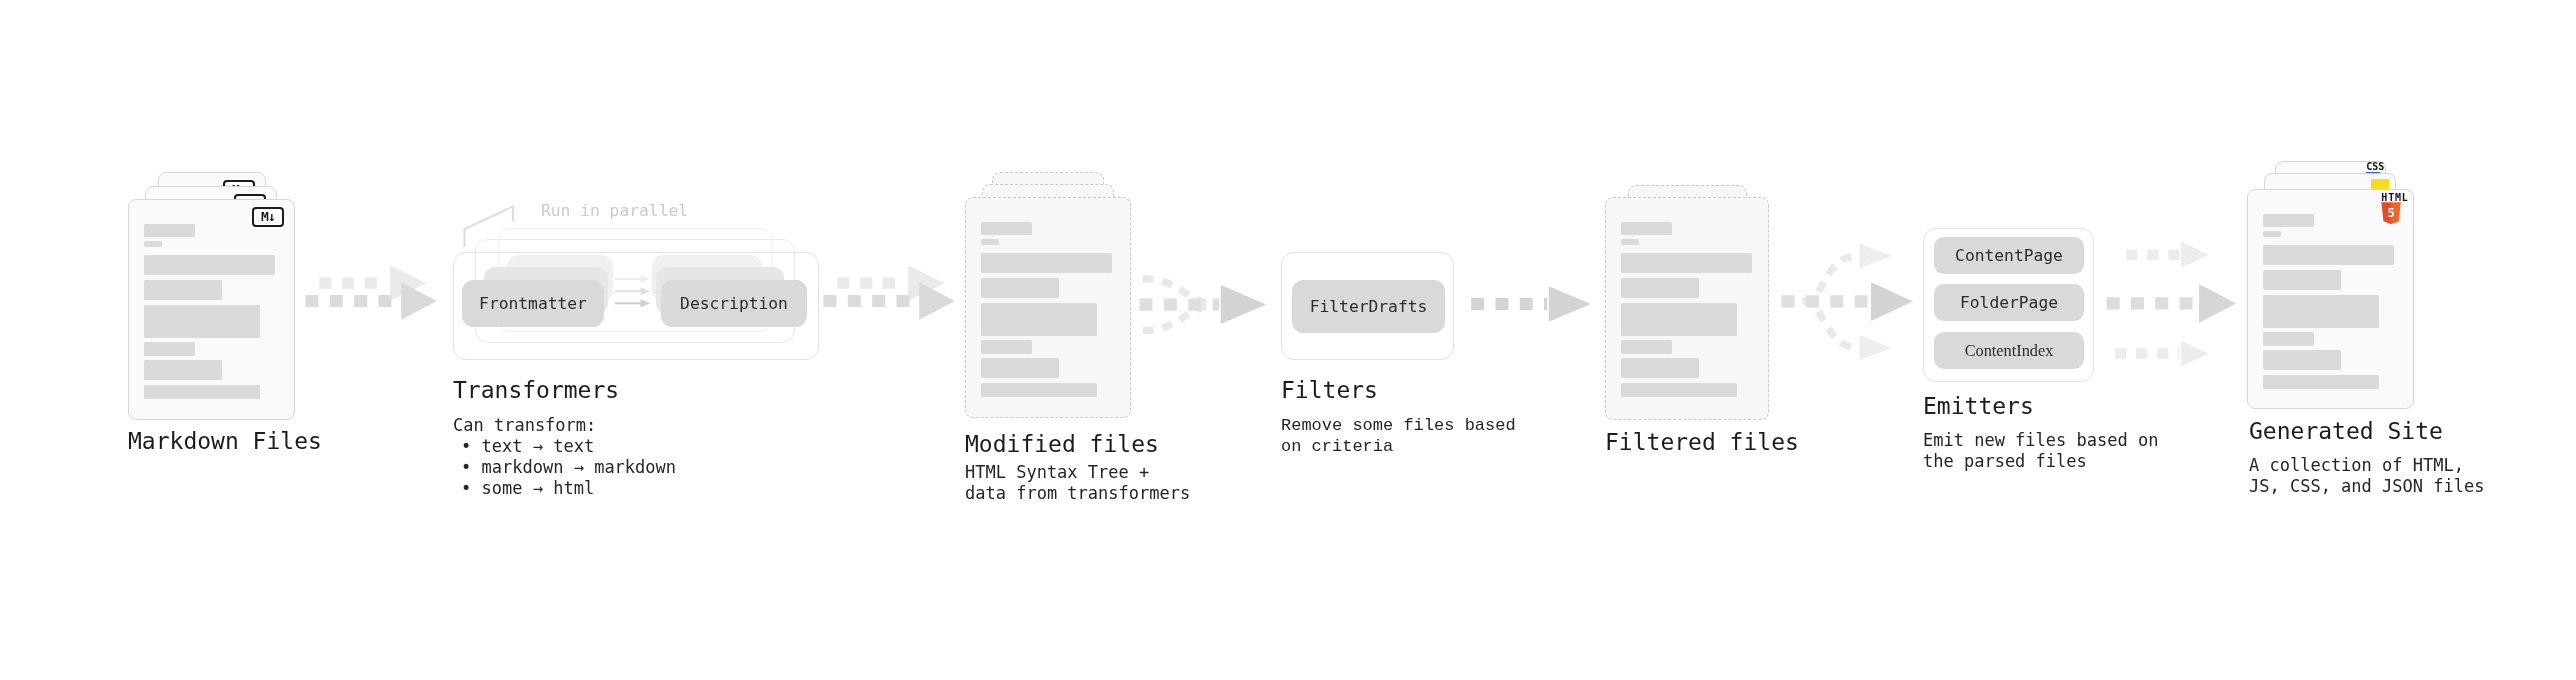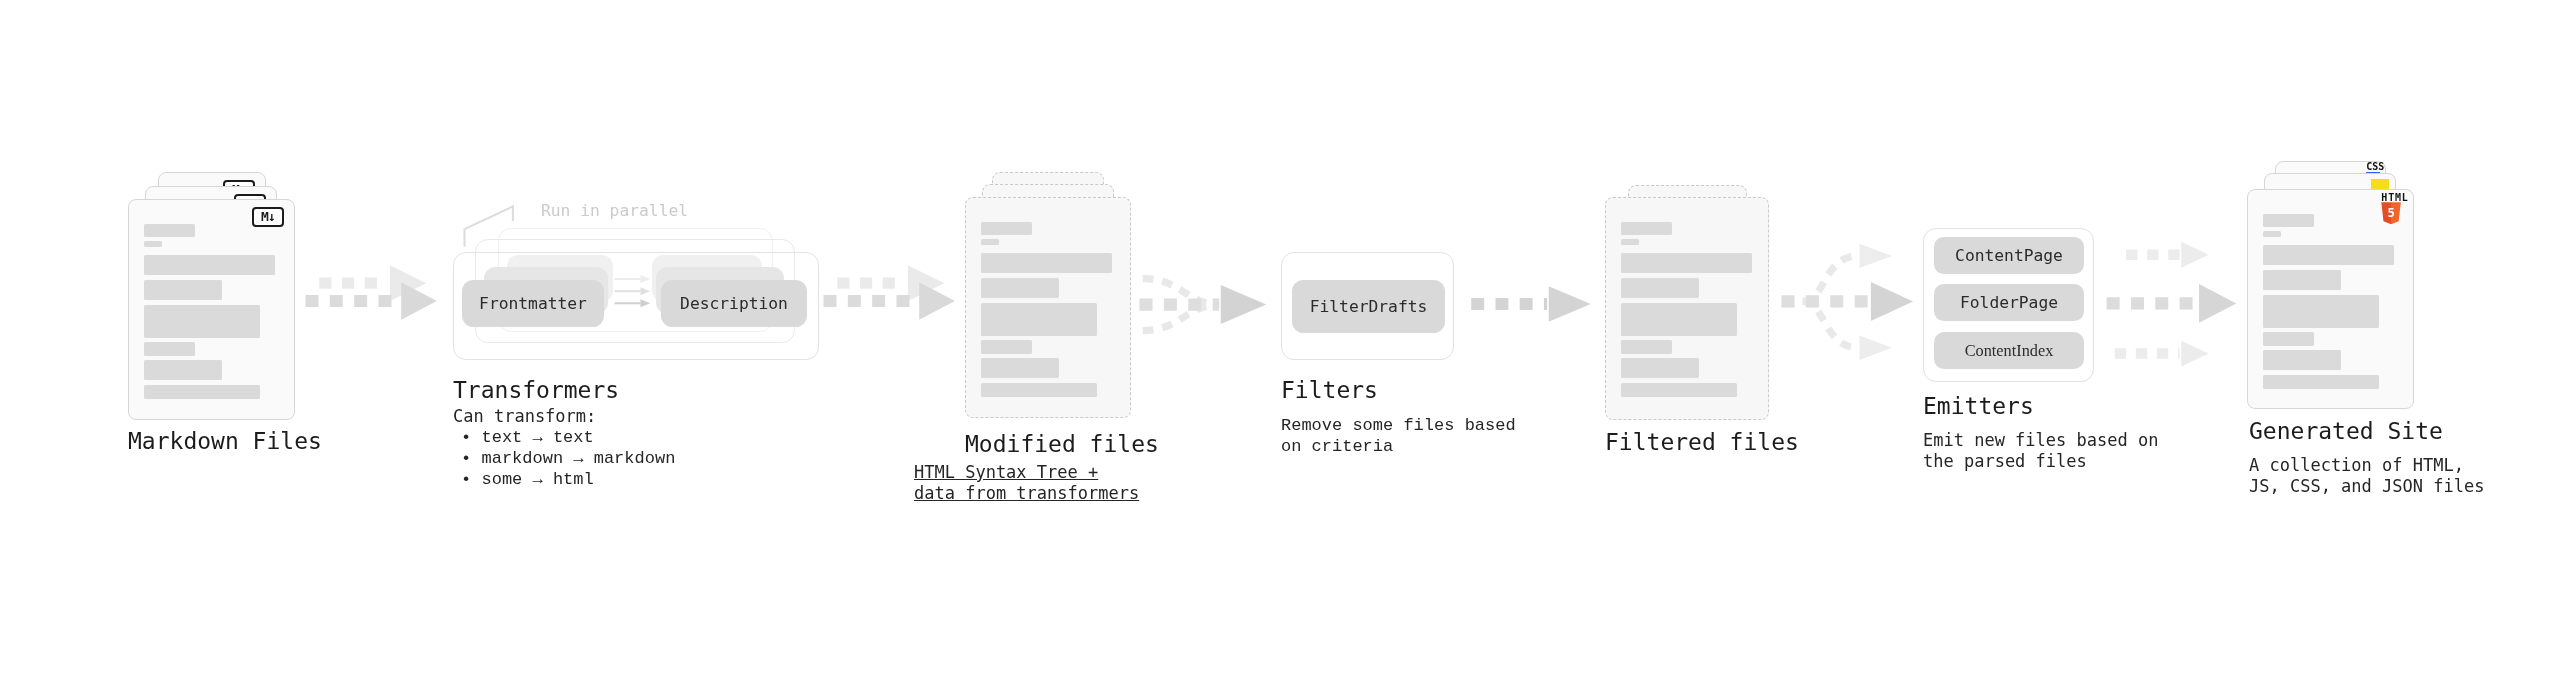--- a/index.html
+++ b/index.html
@@ -24,21 +24,21 @@
     width:32.5px; height:20.3px;
     border:2.4px solid #1b1b1b; border-radius:4.1px;
     background:#ffffff; color:#1b1b1b;
     display:flex; align-items:center; justify-content:center;
     font-weight:bold; font-size:13px; letter-spacing:-0.8px;
   }
 
   
   .stage-label { position:absolute; font-size:23px; color:#1c1c1c; white-space:nowrap; }
   .stage-sub   { position:absolute; font-size:17px; line-height:21px; color:#252525; white-space:nowrap; }
-  .stage-sub .indent { padding-left:8.1px;font-family:Liberation Mono, monospace; }
+  .stage-sub .indent { padding-left:8.1px; }
   .note-label  { position:absolute; font-size:16.3px; color:#cbcbcb; white-space:nowrap; }
 
   
   .tbox { position:absolute; border-radius:13px; border:1.6px solid #e2e2e2; }
   .tbox.ghost  { background:transparent; }
   .tbox.filled { background:#ffffff; }
   .tbox.g2 { border-color:#e9e9e9; }
   .tbox.g3 { border-color:#f0f0f0; }
 
   .pill {
@@ -120,21 +120,21 @@
     <svg style="left:611px; top:271px;" width="46" height="42" viewBox="0 0 56 52">
       <line x1="4" y1="10" x2="36" y2="10" stroke="#ececec" stroke-width="2.5"></line>
         <polygon points="36,5 36,15 48,10" fill="#ececec"></polygon>
       <line x1="4" y1="25" x2="36" y2="25" stroke="#e0e0e0" stroke-width="2.5"></line>
         <polygon points="36,20 36,30 48,25" fill="#e0e0e0"></polygon>
       <line x1="4" y1="40" x2="36" y2="40" stroke="#cfcfcf" stroke-width="2.5"></line>
         <polygon points="36,35 36,45 48,40" fill="#cfcfcf"></polygon>
     </svg>
 
     <div class="stage-label" style="left:453px; top:377px;">Transformers</div>
-    <div class="stage-sub" style="left:453px; top:406px;">
+    <div class="stage-sub" style="left:453px; top:415px;">
       <div>Can transform:</div>
       <div class="indent">• text → text</div>
       <div class="indent">• markdown → markdown</div>
       <div class="indent">• some → html</div>
     </div>
   </div>
 
   <svg style="left:817px; top:258px;" width="146" height="69" viewBox="0 0 180 85">
     <line x1="25" y1="31" x2="108" y2="31" stroke="#eaeaea" stroke-width="14" stroke-dasharray="15 13"></line>
     <polygon points="112,9 112,53 157,31" fill="#eaeaea"></polygon>
@@ -149,21 +149,21 @@
         <div class="bar" style="top: 24.4px; width: 51px; height: 12.2px;"></div>
         <div class="bar" style="top: 41px; width: 18px; height: 5.7px;"></div>
         <div class="bar" style="top: 55px; width: 131px; height: 20.3px;"></div>
         <div class="bar" style="top: 80px; width: 78px; height: 20.3px;"></div>
         <div class="bar" style="top: 105px; width: 116px; height: 32.5px;"></div>
         <div class="bar" style="top: 142px; width: 51px; height: 14px;"></div>
         <div class="bar" style="top: 160px; width: 78px; height: 20.3px;"></div>
         <div class="bar" style="top: 185px; width: 116px; height: 14px;"></div>
       </div>
     <div class="stage-label" style="left:965px; top:431px;">Modified files</div>
-    <div class="stage-sub" style="left:914px; top:462px;text-decoration:underline;">
+    <div class="stage-sub" style="left:965px; top:462px;">
       <div>HTML Syntax Tree +</div>
       <div>data from transformers</div>
     </div>
   </div>
 
   <svg style="left:1136px; top:268px;" width="137" height="78" viewBox="0 0 168 96">
     <path d="M 8,13 C 55,13 62,45 102,45" fill="none" stroke="#e8e8e8" stroke-width="9" stroke-dasharray="13 11"></path>
     <path d="M 8,77 C 55,77 62,45 102,45" fill="none" stroke="#e8e8e8" stroke-width="9" stroke-dasharray="13 11"></path>
     <line x1="4" y1="45" x2="102" y2="45" stroke="#dedede" stroke-width="15" stroke-dasharray="16 14"></line>
     <polygon points="104,21 104,69 160,45" fill="#d3d3d3"></polygon>

